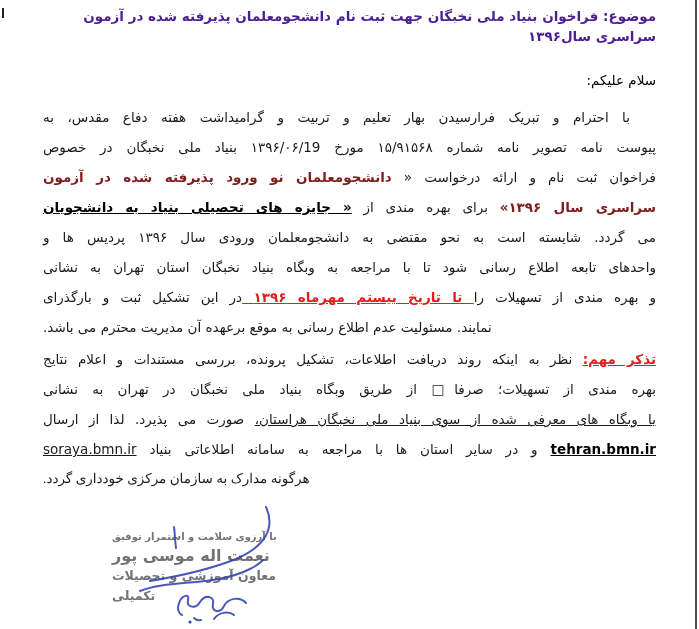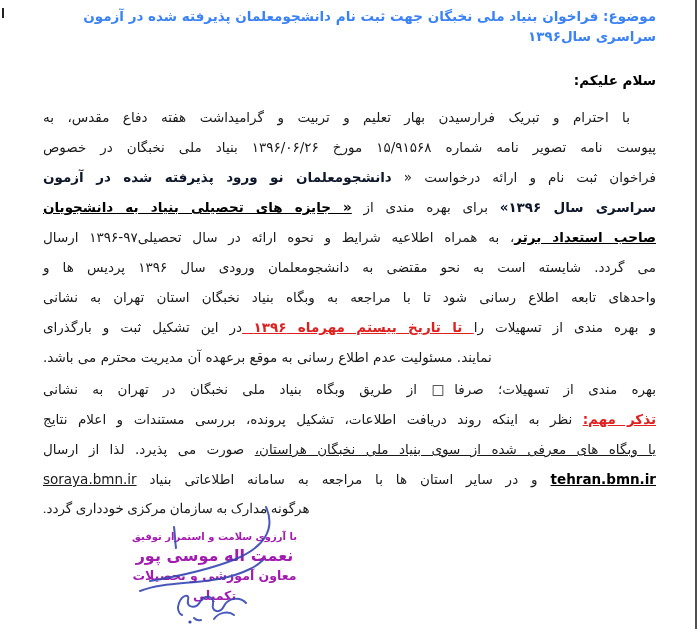--- a/index.html
+++ b/index.html
@@ -3,68 +3,67 @@
 <meta charset="utf-8">
 <style>
   html,body{margin:0;padding:0;}
   body{
     width:699px;height:629px;background:#ffffff;overflow:hidden;position:relative;
     font-family:"DejaVu Sans",sans-serif;color:#1a1a1a;
   }
   .page{position:absolute;inset:0;padding:0 43px 0 43px;box-sizing:border-box;}
   .subject{
     margin-top:6px;font-size:13.5px;font-weight:bold;text-align:right;
-    line-height:20px;letter-spacing:0;color:#3b82f6;
+    line-height:20px;letter-spacing:0;color:#4c1d95;
   }
   .salutation{
-    margin-top:24px;font-size:13.5px;font-weight:bold;text-align:right;line-height:20px;color:#000;
+    margin-top:24px;font-size:13.5px;font-weight:normal;text-align:right;line-height:20px;color:#000;
   }
   .para{margin-top:12px;font-size:13.5px;}
   .para + .para{margin-top:2px;}
   .tline{
     direction:rtl;line-height:30px;text-align:left;white-space:normal;
   }
   .tline.just{text-align:justify;text-align-last:justify;}
   .tline.ind{padding-right:26px;}
   .tline.inset{padding-right:95px;font-family:Liberation Serif, serif;}
   .sg-n{font-weight:normal;}
-  .sg-b{font-weight:bold;color:#0f172a;}
+  .sg-b{font-weight:bold;color:#7f1d1d;}
   .sg-bu{font-weight:bold;text-decoration:underline;color:#000000;}
   .sg-rbu{font-weight:bold;text-decoration:underline;color:var(--red,#e01f1f);}
   .sg-u{text-decoration:underline;}
   .sig-block{
-    position:absolute;left:112px;top:528px;width:205px;text-align:center;color:#a21caf;
+    position:absolute;left:112px;top:528px;width:205px;text-align:left;color:#737373;
   }
   .sig-wish{font-size:10px;font-weight:bold;line-height:18px;}
   .sig-name{font-size:16px;font-weight:bold;line-height:20px;}
   .sig-title{font-size:12.5px;font-weight:bold;line-height:20px;}
   .sig-ink{position:absolute;left:118px;top:503px;width:225px;height:126px;pointer-events:none;}
   .page-edge{position:absolute;top:0;right:2px;width:2px;height:629px;background:#4f4f4f;}
   .corner-mark{position:absolute;left:2px;top:8px;width:2px;height:10px;background:#222;}
 </style>
 </head>
 <body>
 
 <div class="page">
   <div class="subject">موضوع: فراخوان بنیاد ملی نخبگان جهت ثبت نام دانشجومعلمان پذیرفته شده در آزمون سراسری سال۱۳۹۶</div>
   <div class="salutation">سلام علیکم:</div>
   <div class="para">
       <div class="tline just ind"><span class="sg-n">با احترام و تبریک فرارسیدن بهار تعلیم و تربیت و گرامیداشت هفته دفاع مقدس، به</span></div>
-      <div class="tline just"><span class="sg-n">پیوست نامه تصویر نامه شماره ۱۵/۹۱۵۶۸ مورخ ۱۳۹۶/۰۶/۲۶ بنیاد ملی نخبگان در خصوص</span></div>
+      <div class="tline just"><span class="sg-n">پیوست نامه تصویر نامه شماره ۱۵/۹۱۵۶۸ مورخ ۱۳۹۶/۰۶/19 بنیاد ملی نخبگان در خصوص</span></div>
       <div class="tline just"><span class="sg-n">فراخوان ثبت نام و ارائه درخواست « </span><span class="sg-b">دانشجومعلمان نو ورود پذیرفته شده در آزمون</span></div>
       <div class="tline just"><span class="sg-b">سراسری سال ۱۳۹۶»</span><span class="sg-n"> برای بهره مندی از </span><span class="sg-bu">« جایزه های تحصیلی بنیاد به دانشجویان</span></div>
-      <div class="tline just"><span class="sg-bu">صاحب استعداد برتر</span><span class="sg-n">، به همراه اطلاعیه شرایط و نحوه ارائه در سال تحصیلی۹۷-۱۳۹۶ ارسال</span></div>
       <div class="tline just"><span class="sg-n">می گردد. شایسته است به نحو مقتضی به دانشجومعلمان ورودی سال ۱۳۹۶ پردیس ها و</span></div>
       <div class="tline just"><span class="sg-n">واحدهای تابعه اطلاع رسانی شود تا با مراجعه به وبگاه بنیاد نخبگان استان تهران به نشانی</span></div>
       <div class="tline just"><span class="sg-n">و بهره مندی از تسهیلات را</span><span class="sg-rbu"> تا تاریخ بیستم مهرماه ۱۳۹۶ </span><span class="sg-n">در این تشکیل ثبت و بارگذرای</span></div>
       <div class="tline"><span class="sg-n">نمایند. مسئولیت عدم اطلاع رسانی به موقع برعهده آن مدیریت محترم می باشد.</span></div>
     </div>
   <div class="para">
+      <div class="tline just"><span class="sg-rbu">تذکر مهم:</span><span class="sg-n"> نظر به اینکه روند دریافت اطلاعات، تشکیل پرونده، بررسی مستندات و اعلام نتایج</span></div>
       <div class="tline just"><span class="sg-n">بهره مندی از تسهیلات؛ صرفا□ از طریق وبگاه بنیاد ملی نخبگان در تهران به نشانی</span></div>
-      <div class="tline just"><span class="sg-rbu">تذکر مهم:</span><span class="sg-n"> نظر به اینکه روند دریافت اطلاعات، تشکیل پرونده، بررسی مستندات و اعلام نتایج</span></div>
       <div class="tline just"><span class="sg-u">یا وبگاه های معرفی شده از سوی بنیاد ملی نخبگان هراستان،</span><span class="sg-n"> صورت می پذیرد. لذا از ارسال</span></div>
       <div class="tline just"><span class="sg-bu">tehran.bmn.ir</span><span class="sg-n"> و در سایر استان ها با مراجعه به سامانه اطلاعاتی بنیاد </span><span class="sg-u">soraya.bmn.ir</span></div>
       <div class="tline inset"><span class="sg-n">هرگونه مدارک به سازمان مرکزی خودداری گردد.</span></div>
     </div>
 </div>
 
 <div class="sig-block">
   <div class="sig-wish">با آرزوی سلامت و استمرار توفیق</div>
   <div class="sig-name">نعمت اله موسی پور</div>
   <div class="sig-title">معاون آموزشی و تحصیلات تکمیلی</div>

